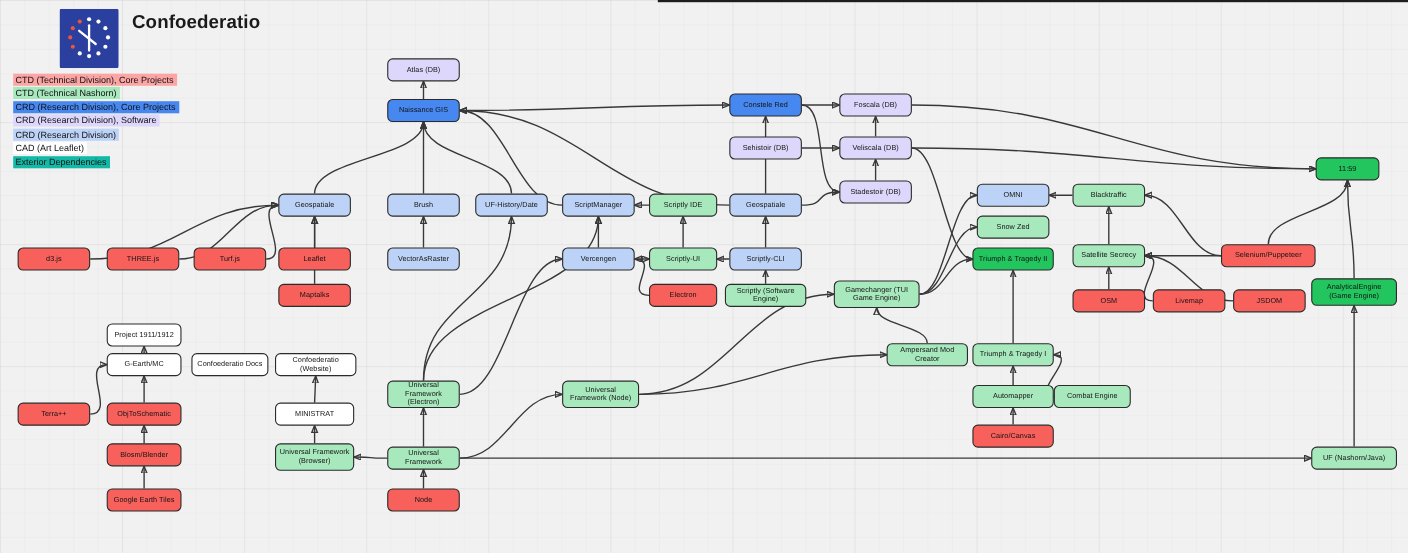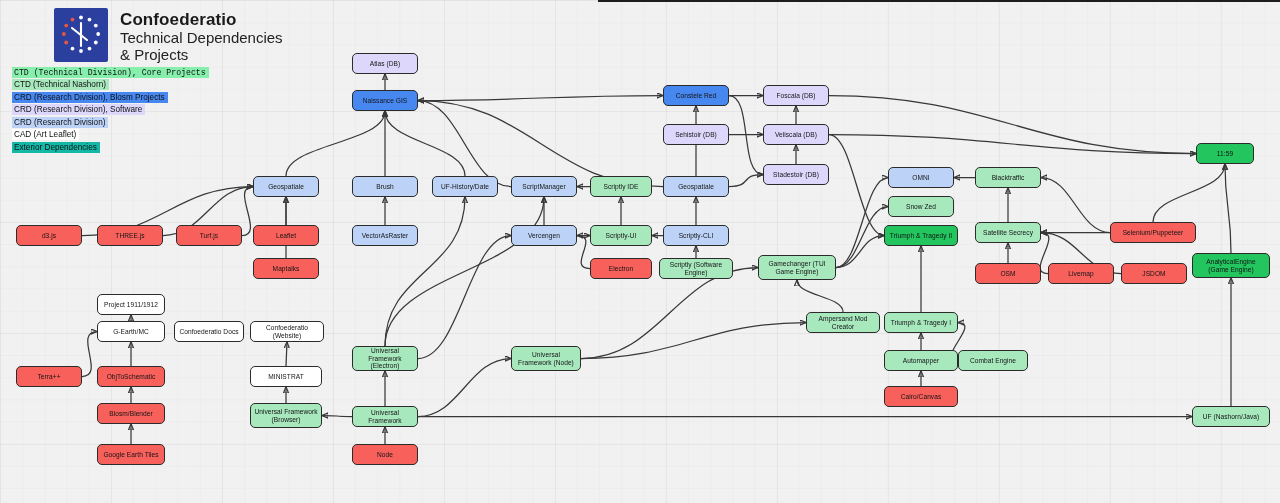--- a/index.html
+++ b/index.html
@@ -89,33 +89,32 @@
           <circle cx="18.5" cy="11.6" r="1.9"></circle>
       </g>
       <g stroke="#ffffff" stroke-width="2.1" stroke-linecap="round">
         <line x1="27" y1="15" x2="27" y2="38"></line>
         <line x1="18" y1="20" x2="33" y2="32"></line>
       </g>
     </svg>
   </div>
   <div id="title-block">
     <div class="title-main">Confoederatio</div>
-    <div class="title-sub">Technical Dependencies &amp; Projects</div>
   </div>
 </div>
 
 <div id="legend">
     <div class="legend-row">
-      <span class="legend-chip" style="background: #86efac; font-family: Liberation Mono, monospace;">CTD (Technical Division), Core Projects</span>
+      <span class="legend-chip" style="background: #fca5a5;">CTD (Technical Division), Core Projects</span>
     </div>
     <div class="legend-row">
       <span class="legend-chip" style="background: rgb(167, 232, 189);">CTD (Technical Nashorn)</span>
     </div>
     <div class="legend-row">
-      <span class="legend-chip" style="background: rgb(71, 135, 240);">CRD (Research Division), Blosm Projects</span>
+      <span class="legend-chip" style="background: rgb(71, 135, 240);">CRD (Research Division), Core Projects</span>
     </div>
     <div class="legend-row">
       <span class="legend-chip" style="background: rgb(221, 215, 251);">CRD (Research Division), Software</span>
     </div>
     <div class="legend-row">
       <span class="legend-chip" style="background: rgb(188, 211, 247);">CRD (Research Division)</span>
     </div>
     <div class="legend-row">
       <span class="legend-chip" style="background: rgb(255, 255, 255);">CAD (Art Leaflet)</span>
     </div>

